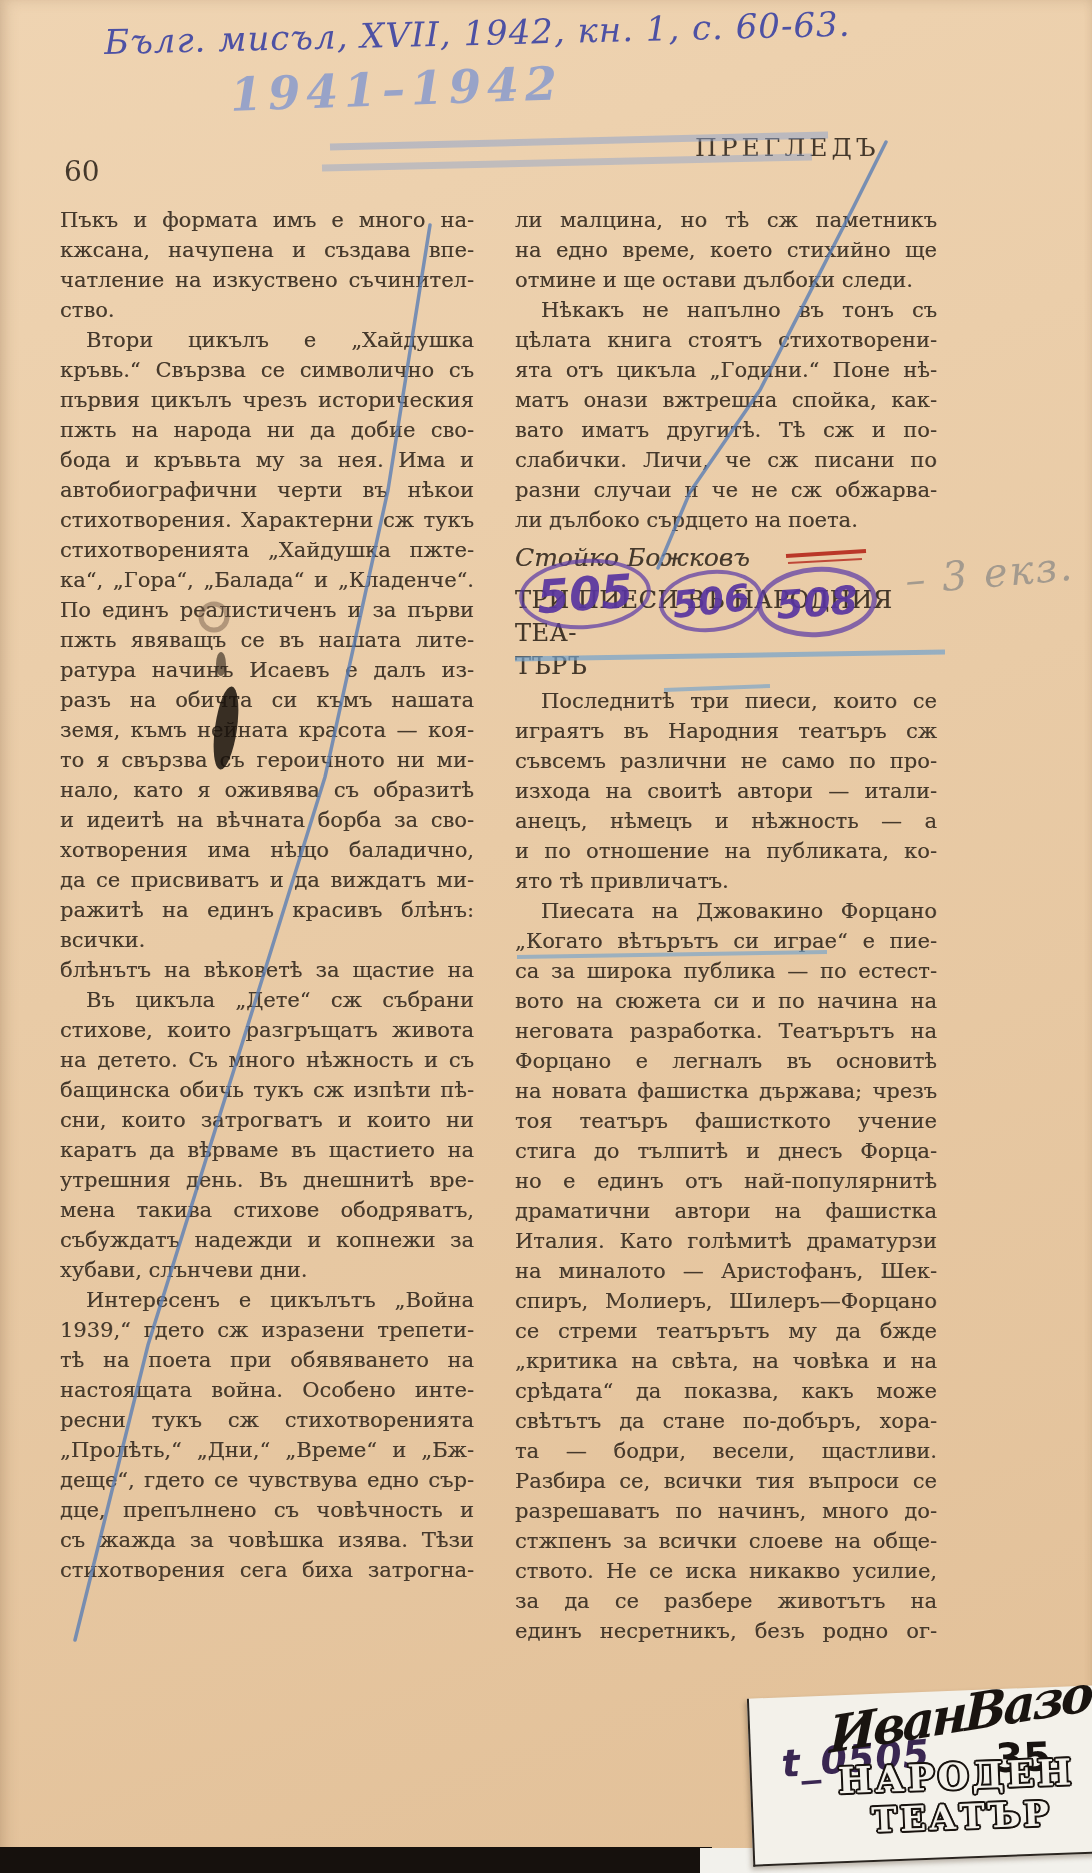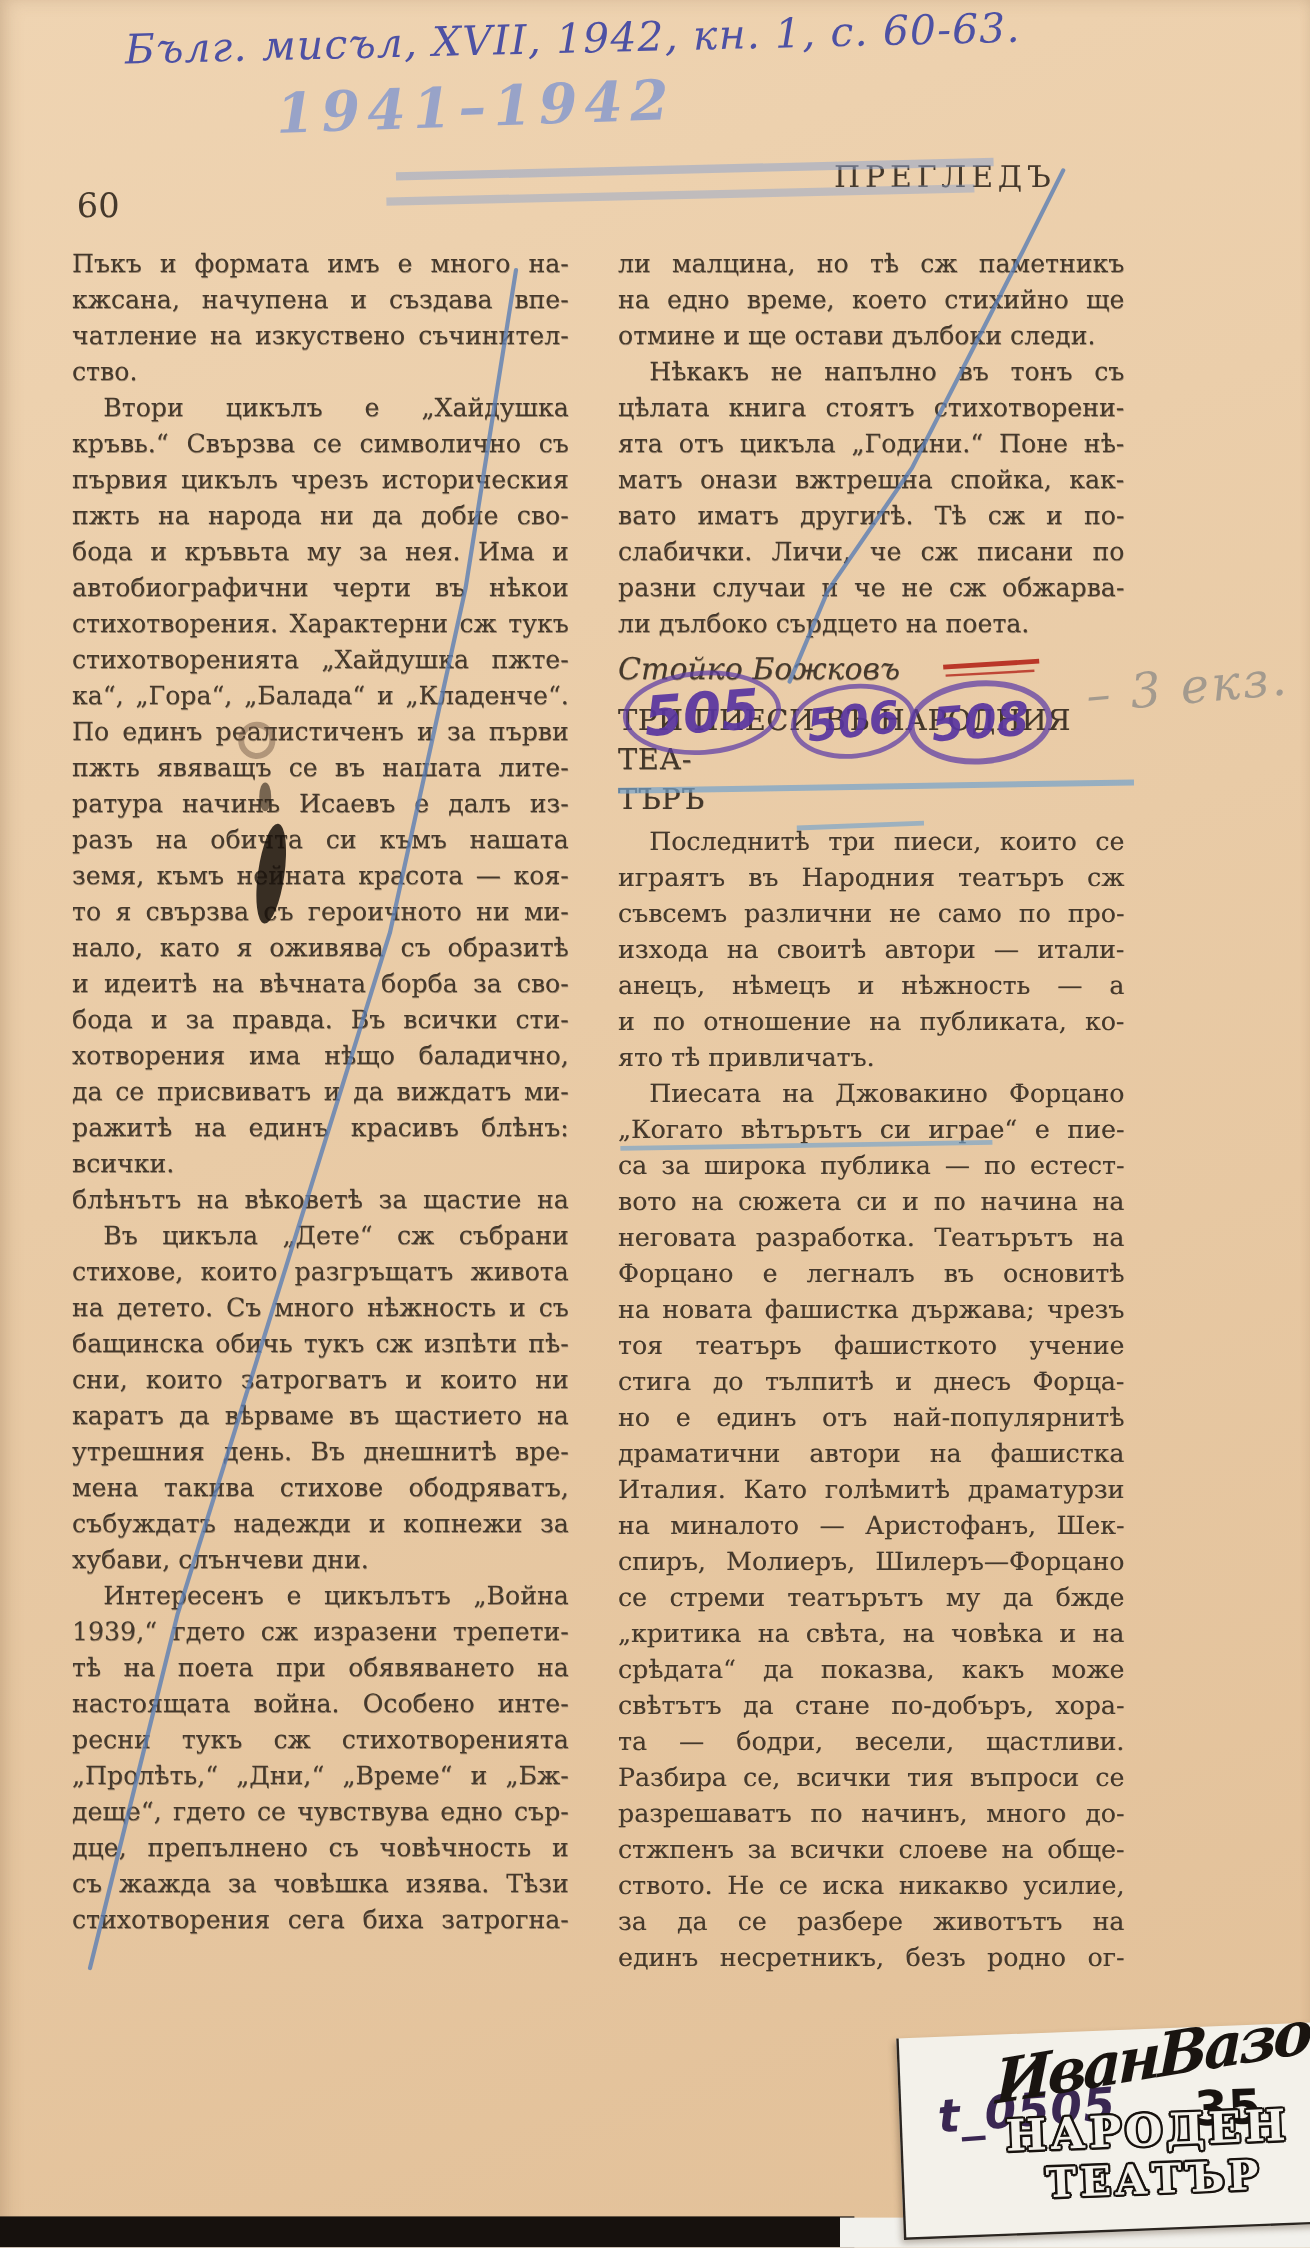--- a/index.html
+++ b/index.html
@@ -119,21 +119,20 @@
       <div class="line">стихотворенията „Хайдушка пжте-</div>
       <div class="line">ка“, „Гора“, „Балада“ и „Кладенче“.</div>
       <div class="line">По единъ реалистиченъ и за първи</div>
       <div class="line">пжть явяващъ се въ нашата лите-</div>
       <div class="line">ратура начинъ Исаевъ е далъ из-</div>
       <div class="line">разъ на обичта си къмъ нашата</div>
       <div class="line">земя, къмъ нейната красота — коя-</div>
       <div class="line">то я свързва съ героичното ни ми-</div>
       <div class="line">нало, като я оживява съ образитѣ</div>
       <div class="line">и идеитѣ на вѣчната борба за сво-</div>
-      <div class="line">бода и за правда. Въ всички сти-</div>
       <div class="line">хотворения има нѣщо баладично,</div>
       <div class="line">да се присвиватъ и да виждатъ ми-</div>
       <div class="line">ражитѣ на единъ красивъ блѣнъ:</div>
       <div class="line pend">всички.</div>
       <div class="line">блѣнътъ на вѣковетѣ за щастие на</div>
       <div class="line ind">Въ цикъла „Дете“ сж събрани</div>
       <div class="line">стихове, които разгръщатъ живота</div>
       <div class="line">на детето. Съ много нѣжность и съ</div>
       <div class="line">бащинска обичь тукъ сж изпѣти пѣ-</div>
       <div class="line">сни, които затрогватъ и които ни</div>

